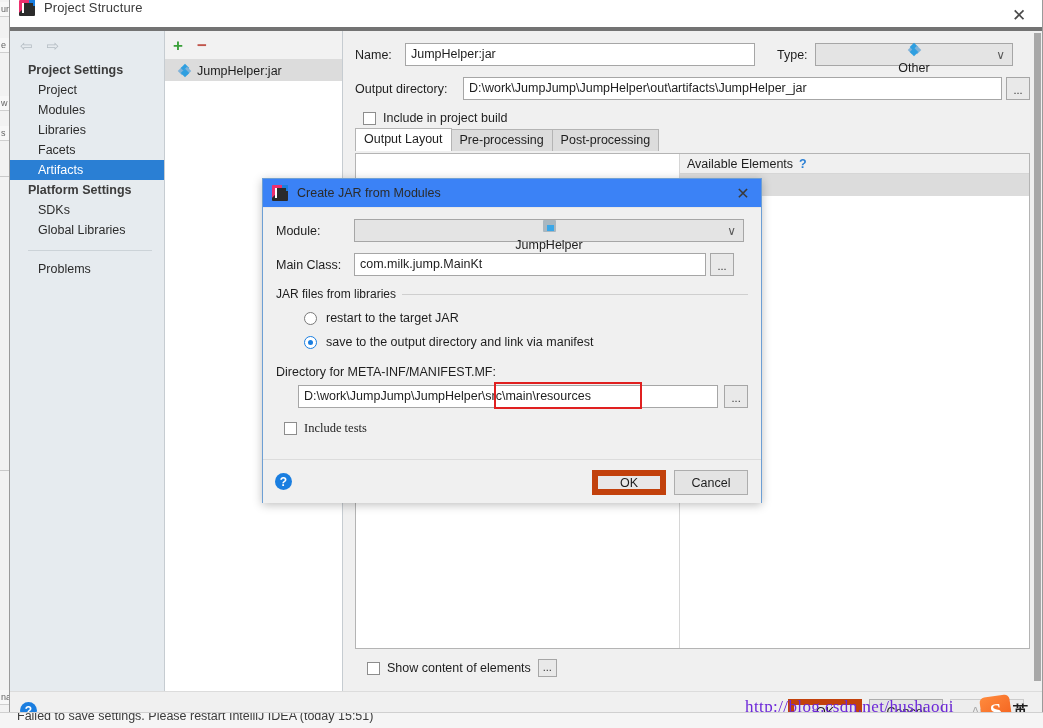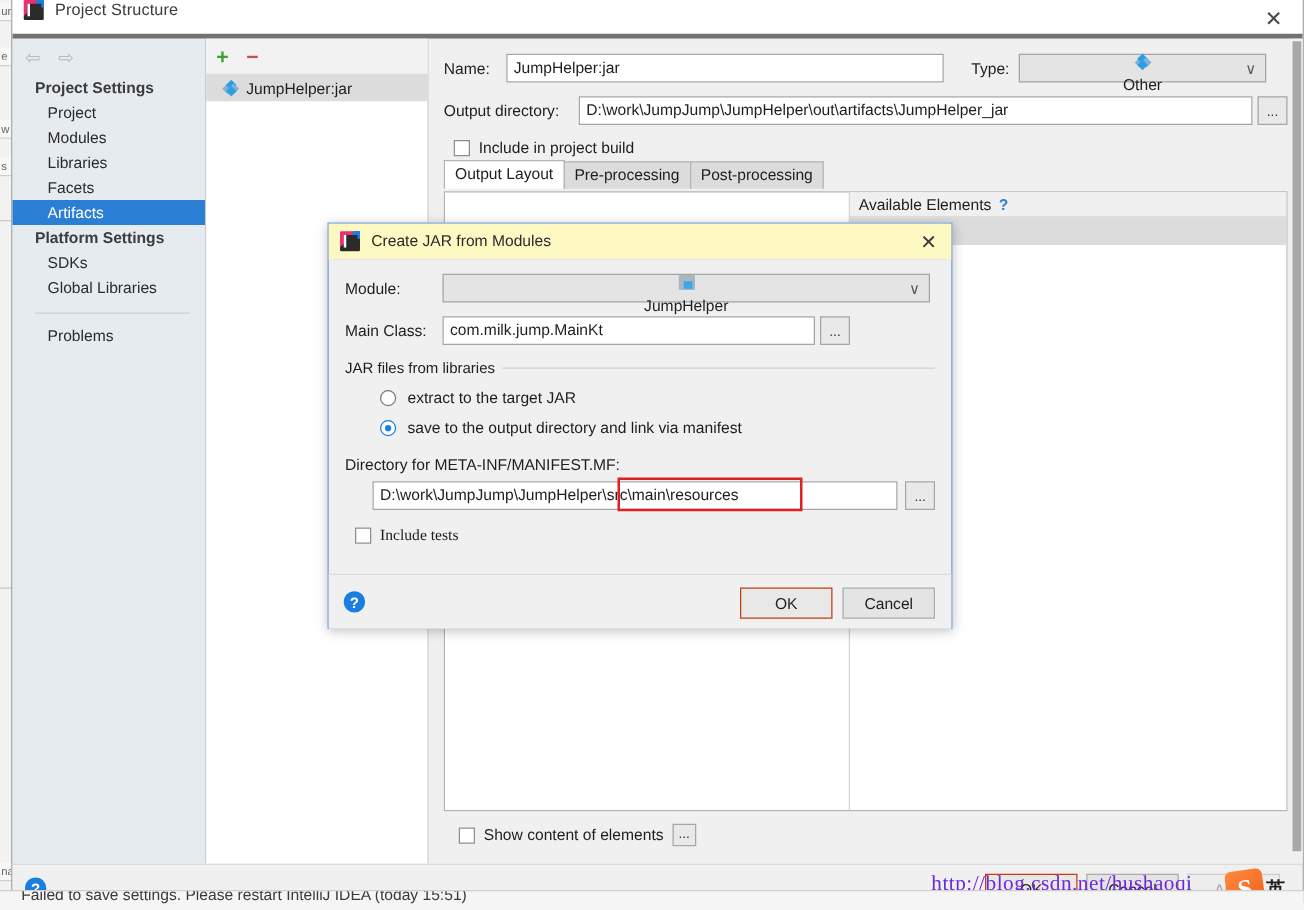--- a/index.html
+++ b/index.html
@@ -213,34 +213,34 @@
     display: flex; gap: 7px;
   }
   .btn {
     min-width: 74px; height: 25px;
     border: 1px solid #adadad; background: #e4e4e4;
     font-size: 12.5px; color: #1e1e1e;
     display: flex; align-items: center; justify-content: center;
     cursor: default;
   }
   .btn.default {
-    border: 1px solid #c2410c; background: #e8e8e8;
+    border: 6px solid #c2410c; background: #e8e8e8;
   }
   .btn.disabled { color: #a6a6a6; background: #ededed; border-color: #cccccc; }
 
   
   #jar-dialog {
     position: absolute; left: 262px; top: 178px;
     width: 500px; height: 325px;
     background: #f0f0f0;
     border: 1px solid #6d9fd4;
     box-shadow: 0 2px 9px rgba(0,0,0,.25);
   }
   #jar-titlebar {
-    position: relative; height: 29px; background: #fef9c3;
+    position: relative; height: 29px; background: #3b82f6;
     border-bottom: 1px solid #e7e7e7;
     display: flex; align-items: center;
   }
   #jar-title { font-size: 12.5px; color: #2b2b2b; }
   #jar-close {
     position: absolute; right: 4px; top: 3px;
     width: 28px; height: 23px;
     display: flex; align-items: center; justify-content: center;
     font-size: 16px; color: #3a3a3a; cursor: default;
   }
@@ -459,31 +459,31 @@
       <span class="flabel" style="width:78px;">Module:</span>
       <div class="combo" style="width:390px;">
         <span class="module-icon"></span>
         <span>JumpHelper</span>
         <span class="chev">∨</span>
       </div>
     </div>
 
     <div class="frow">
       <span class="flabel" style="width:78px;">Main Class:</span>
-      <div class="tf" style="width:298px;">com.milk.jump.MainKt</div>
+      <div class="tf" style="width:352px;">com.milk.jump.MainKt</div>
       <div class="ellipsis-btn" style="margin-left:4px;">...</div>
     </div>
 
     <fieldset class="grp" style="margin-top:6px;">
       <div class="grp-line"></div>
       <span class="grp-title">JAR files from libraries</span>
 
       <div class="radio-row">
         <span class="radio"></span>
-        <span>extract to the target JAR</span>
+        <span>restart to the target JAR</span>
       </div>
       <div class="radio-row">
         <span class="radio checked"></span>
         <span>save to the output directory and link via manifest</span>
       </div>
     </fieldset>
 
     <div id="manifest-label">Directory for META-INF/MANIFEST.MF:</div>
 
     <div id="manifest-row">

